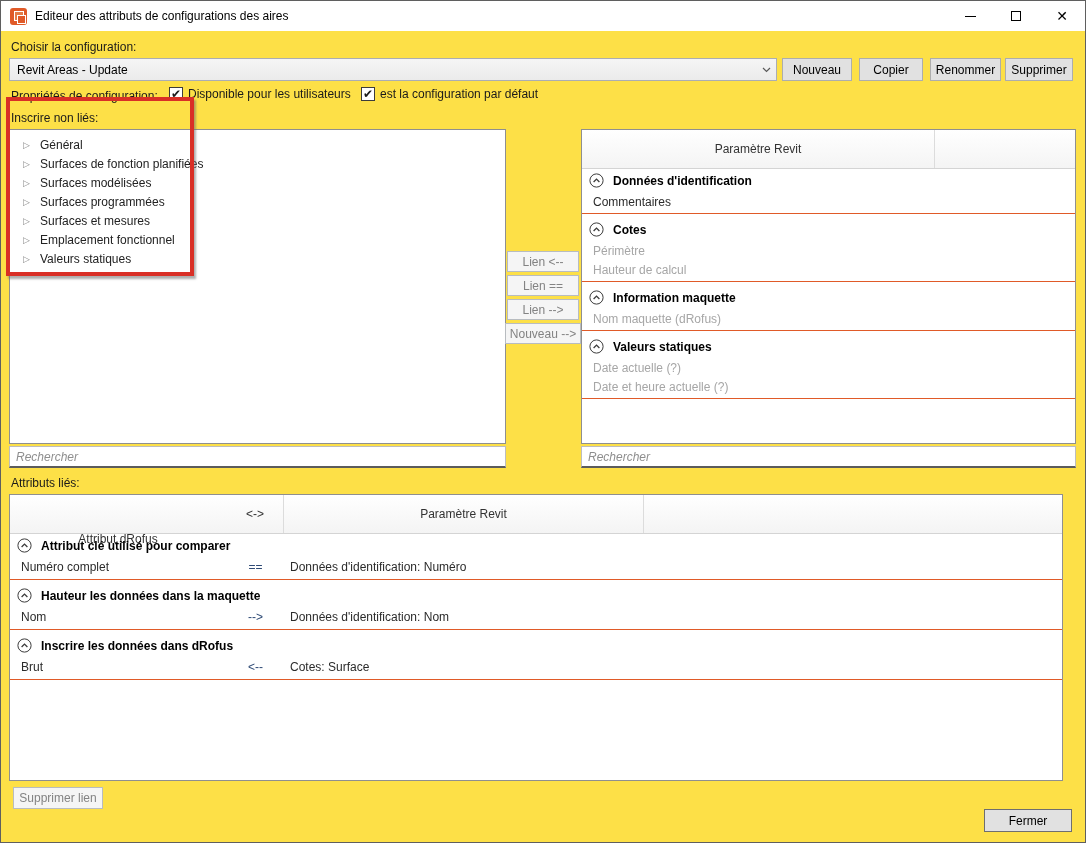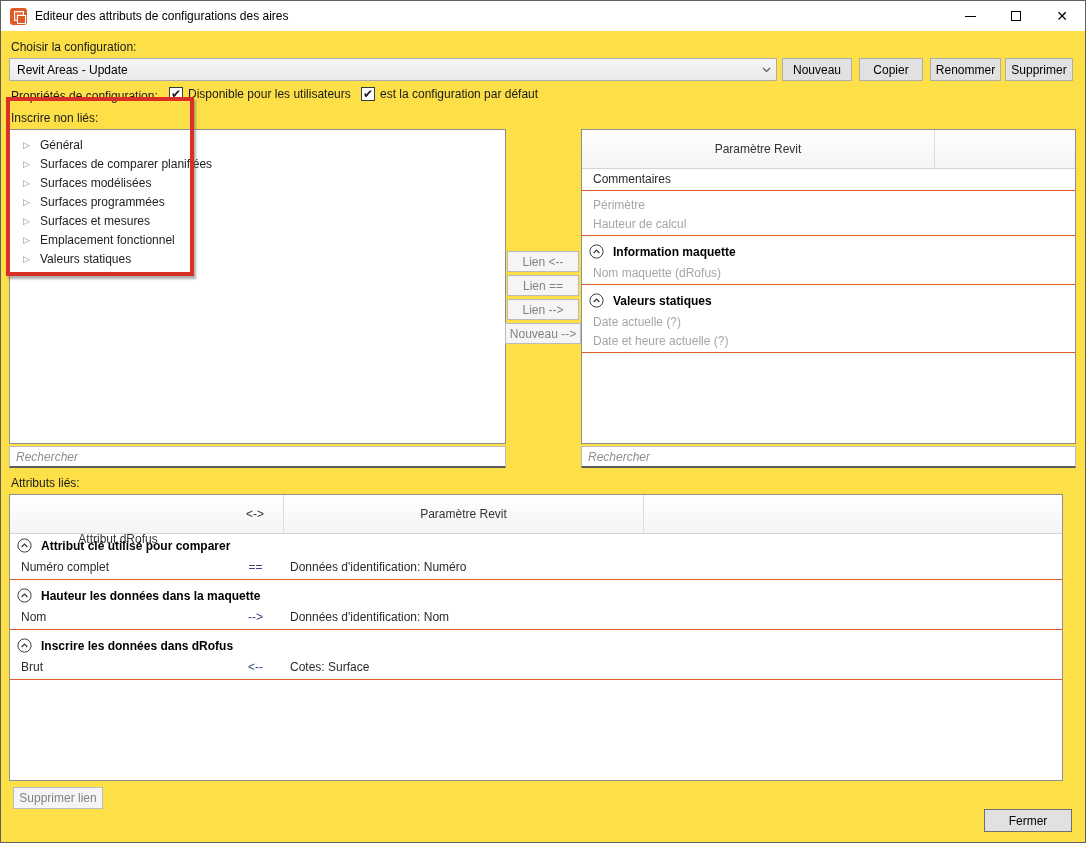--- a/index.html
+++ b/index.html
@@ -119,21 +119,21 @@
 
   <div class="lbl" style="left:10px; top:110px;">Inscrire non liés:</div>
 
   <div class="panel tree" style="left:8px; top:128px; width:497px; height:315px;">
     <div class="tree-item">
       <span class="expander">▷</span>
       <span class="tree-label">Général</span>
     </div>
     <div class="tree-item">
       <span class="expander">▷</span>
-      <span class="tree-label">Surfaces de comparer planifiées</span>
+      <span class="tree-label">Surfaces de fonction planifiées</span>
     </div>
     <div class="tree-item">
       <span class="expander">▷</span>
       <span class="tree-label">Surfaces modélisées</span>
     </div>
     <div class="tree-item">
       <span class="expander">▷</span>
       <span class="tree-label">Surfaces programmées</span>
     </div>
     <div class="tree-item">
@@ -156,23 +156,41 @@
   <div class="btn btn-disabled" style="left:506px; top:274px; width:72px; height:21px;">Lien ==</div>
   <div class="btn btn-disabled" style="left:506px; top:298px; width:72px; height:21px;">Lien --&gt;</div>
   <div class="btn btn-disabled" style="left:504px; top:322px; width:76px; height:21px;">Nouveau --&gt;</div>
 
   <div class="panel" style="left:580px; top:128px; width:495px; height:315px;">
     <div class="grid-header">
       <div class="grid-hcell" style="width:353px;">Paramètre Revit</div>
       <div class="grid-hcell" style="flex:1;"></div>
     </div>
 
+    <div class="group-row">
+      <span class="collapse-icon">
+        <svg width="15" height="15" viewBox="0 0 15 15">
+            <circle cx="7.5" cy="7.5" r="6.6" fill="none" stroke="#3c3c3c"></circle>
+            <polyline points="4.6,9 7.5,6.1 10.4,9" fill="none" stroke="#3c3c3c" stroke-width="1.3"></polyline>
+          </svg>
+      </span>
+      <span class="group-title">Données d'identification</span>
+    </div>
     <div class="item-row">Commentaires</div>
     <div class="orange-sep"></div>
 
+    <div class="group-row">
+      <span class="collapse-icon">
+        <svg width="15" height="15" viewBox="0 0 15 15">
+            <circle cx="7.5" cy="7.5" r="6.6" fill="none" stroke="#3c3c3c"></circle>
+            <polyline points="4.6,9 7.5,6.1 10.4,9" fill="none" stroke="#3c3c3c" stroke-width="1.3"></polyline>
+          </svg>
+      </span>
+      <span class="group-title">Cotes</span>
+    </div>
     <div class="item-row muted">Périmètre</div>
     <div class="item-row muted">Hauteur de calcul</div>
     <div class="orange-sep"></div>
 
     <div class="group-row">
       <span class="collapse-icon">
         <svg width="15" height="15" viewBox="0 0 15 15">
             <circle cx="7.5" cy="7.5" r="6.6" fill="none" stroke="#3c3c3c"></circle>
             <polyline points="4.6,9 7.5,6.1 10.4,9" fill="none" stroke="#3c3c3c" stroke-width="1.3"></polyline>
           </svg>

